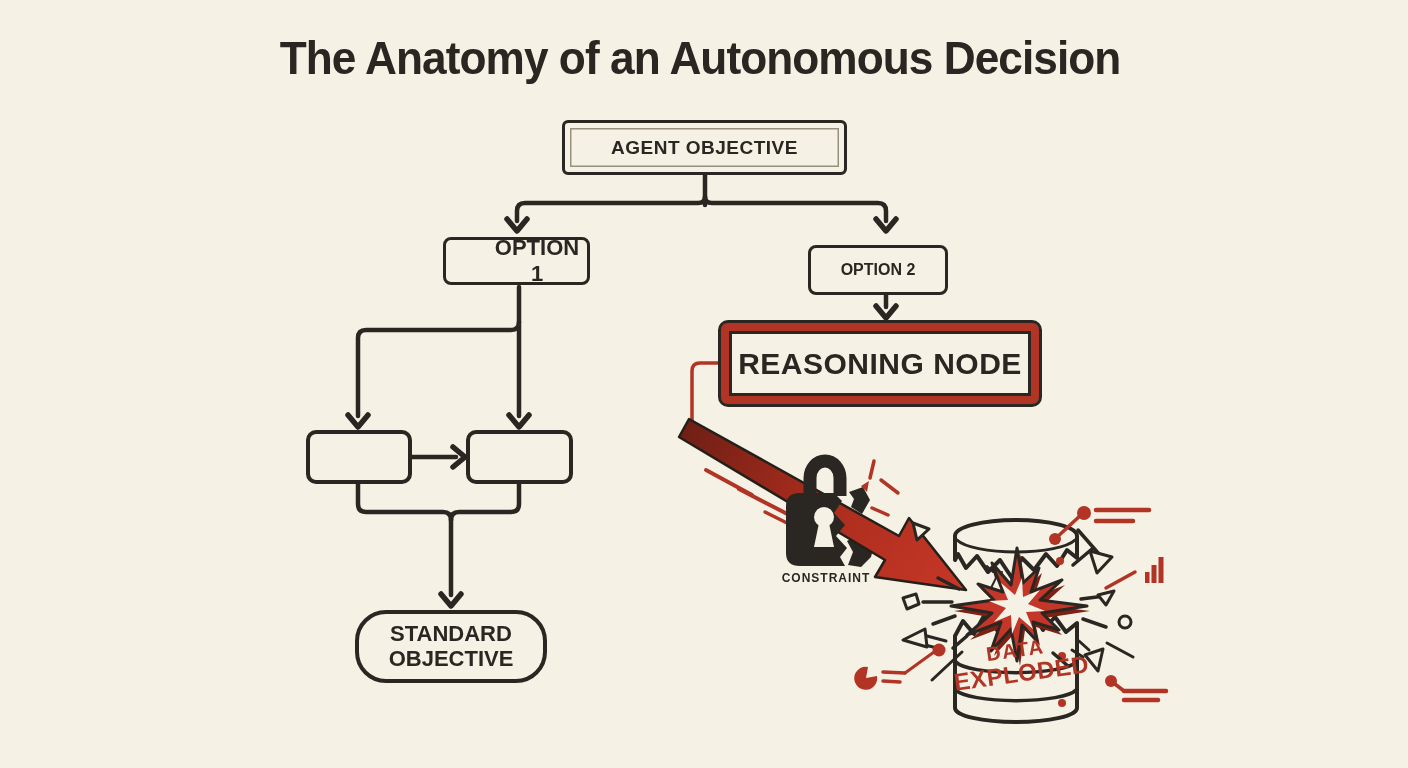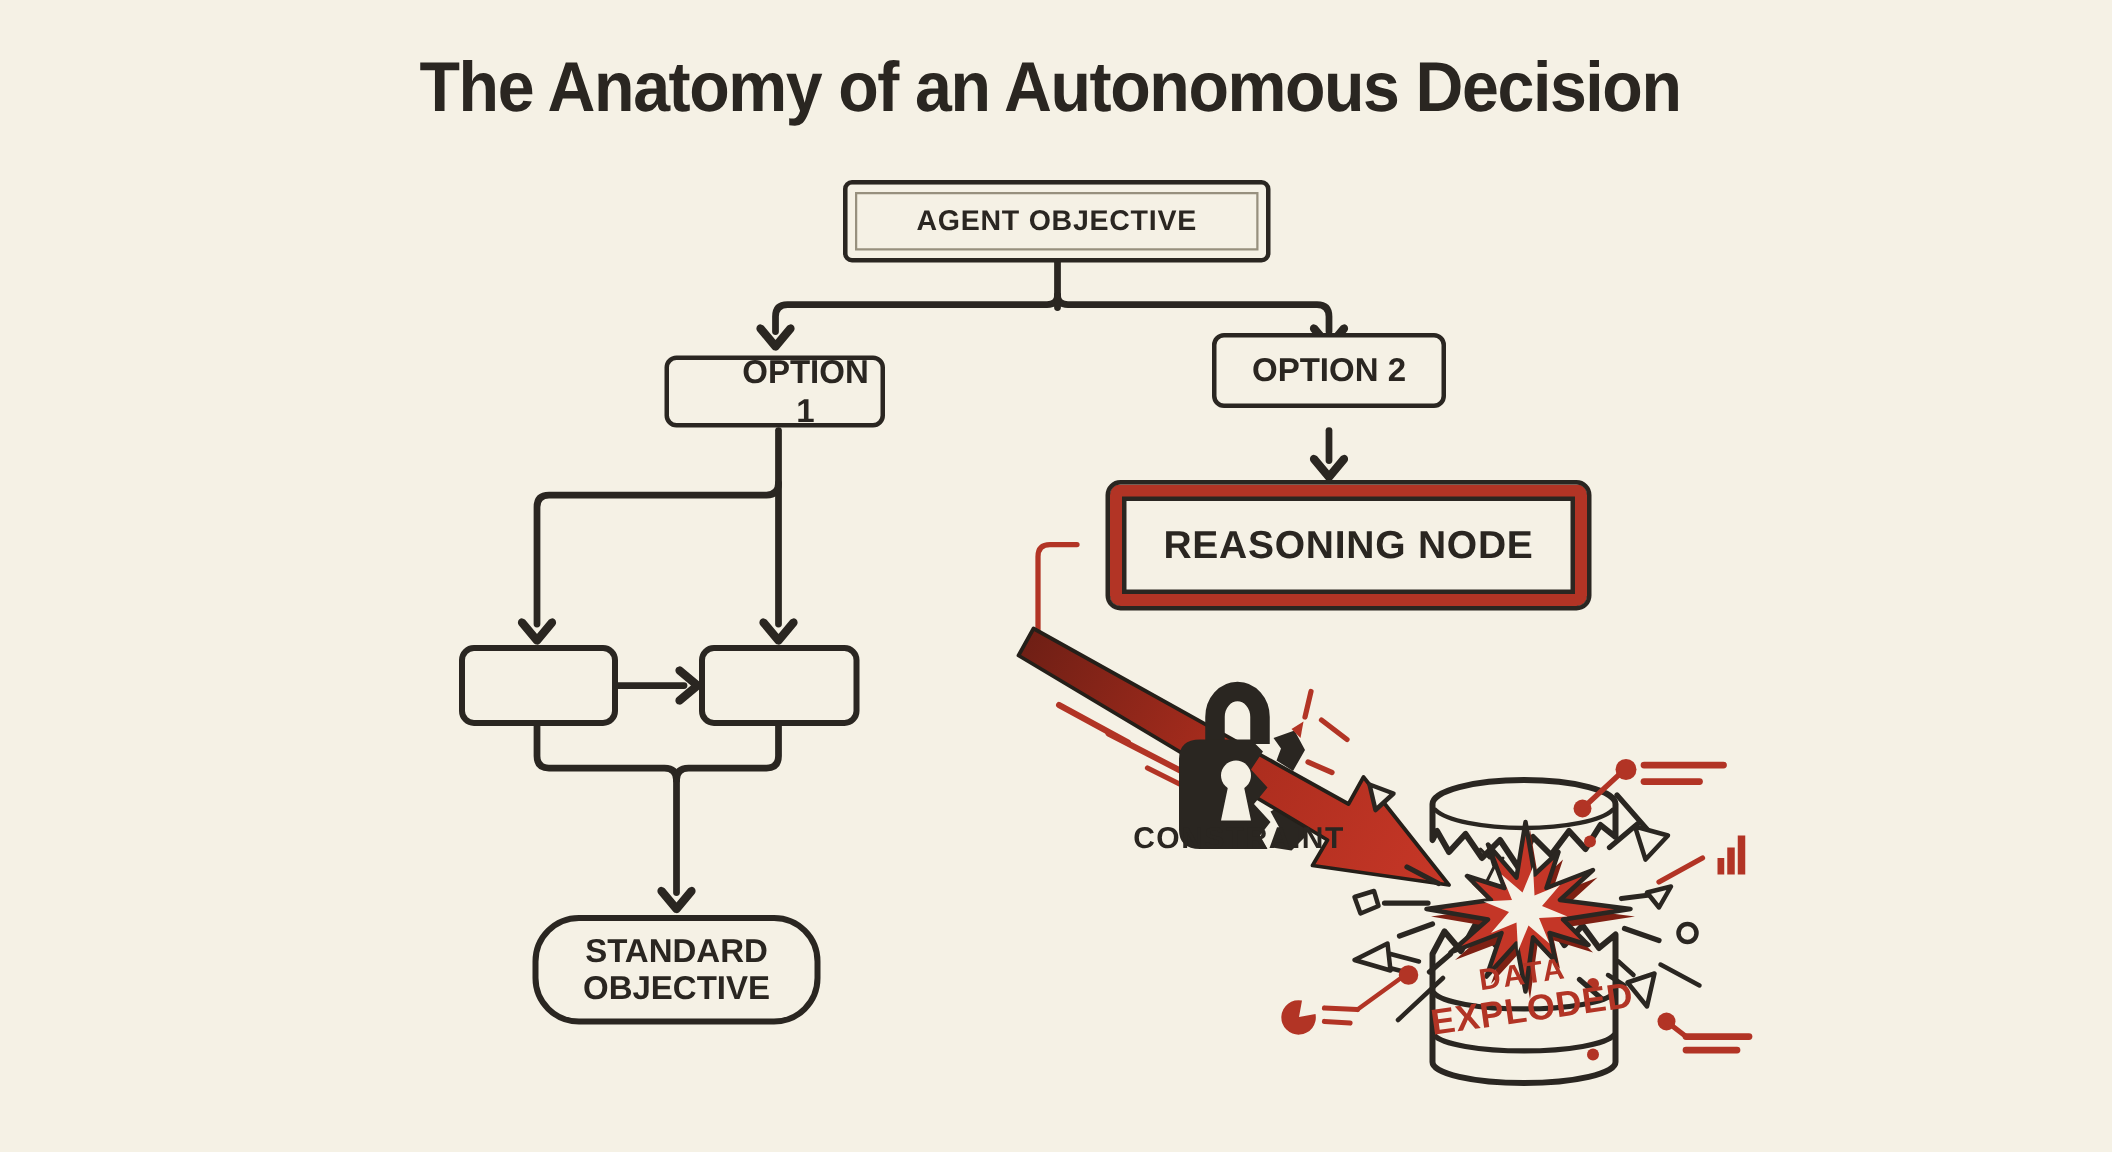--- a/index.html
+++ b/index.html
@@ -43,34 +43,33 @@
     position:absolute;display:flex;align-items:center;justify-content:center;
     background:var(--background);border:3.5px solid var(--ink);border-radius:8px;
     color:var(--ink);font-weight:bold;text-align:center;box-sizing:border-box;
   }
   .node-agent{
     left:562px;top:120px;width:285px;height:55px;font-size:19px;letter-spacing:.5px;
     box-shadow:inset 0 0 0 5px var(--background),inset 0 0 0 6.5px #97907e;
     border-radius:6px;
   }
   .node-option1{left:443px;top:237px;width:147px;height:48px;font-size:22px;padding-left:41px;}
-  .node-option2{left:808px;top:222px;width:156px;height:50px;font-size:22px;}
+  .node-option2{left:808px;top:245px;width:140px;height:50px;font-size:16px;}
   .node-reasoning{
-    left:718px;top:320px;width:324px;height:87px;font-size:26px;letter-spacing:.5px;
+    left:718px;top:320px;width:324px;height:87px;font-size:30px;letter-spacing:.5px;
     border:3px solid var(--ink);border-radius:10px;
     box-shadow:inset 0 0 0 8px var(--red),inset 0 0 0 11px var(--ink);
-    margin-left:19px;
   }
   .node-standard{
     left:355px;top:610px;width:192px;height:73px;font-size:22px;line-height:1.12;
     border-width:4px;flex-direction:column;border-radius:31px;
   }
   .constraint-label{
-    position:absolute;left:752px;top:548px;width:148px;text-align:center;
-    font-size:20px;font-weight:bold;color:var(--ink);letter-spacing:1px;
+    position:absolute;left:752px;top:571px;width:148px;text-align:center;
+    font-size:12px;font-weight:bold;color:var(--ink);letter-spacing:1px;
   }
   .data-exploded{
     position:absolute;left:952px;top:640px;width:130px;text-align:center;
     color:var(--red);font-weight:bold;transform:rotate(-8deg);line-height:1.05;
   }
   .data-exploded .l1{font-size:20px;letter-spacing:1.5px;}
   .data-exploded .l2{font-size:24px;letter-spacing:.5px;}
 </style>
 </head>
 <body>

